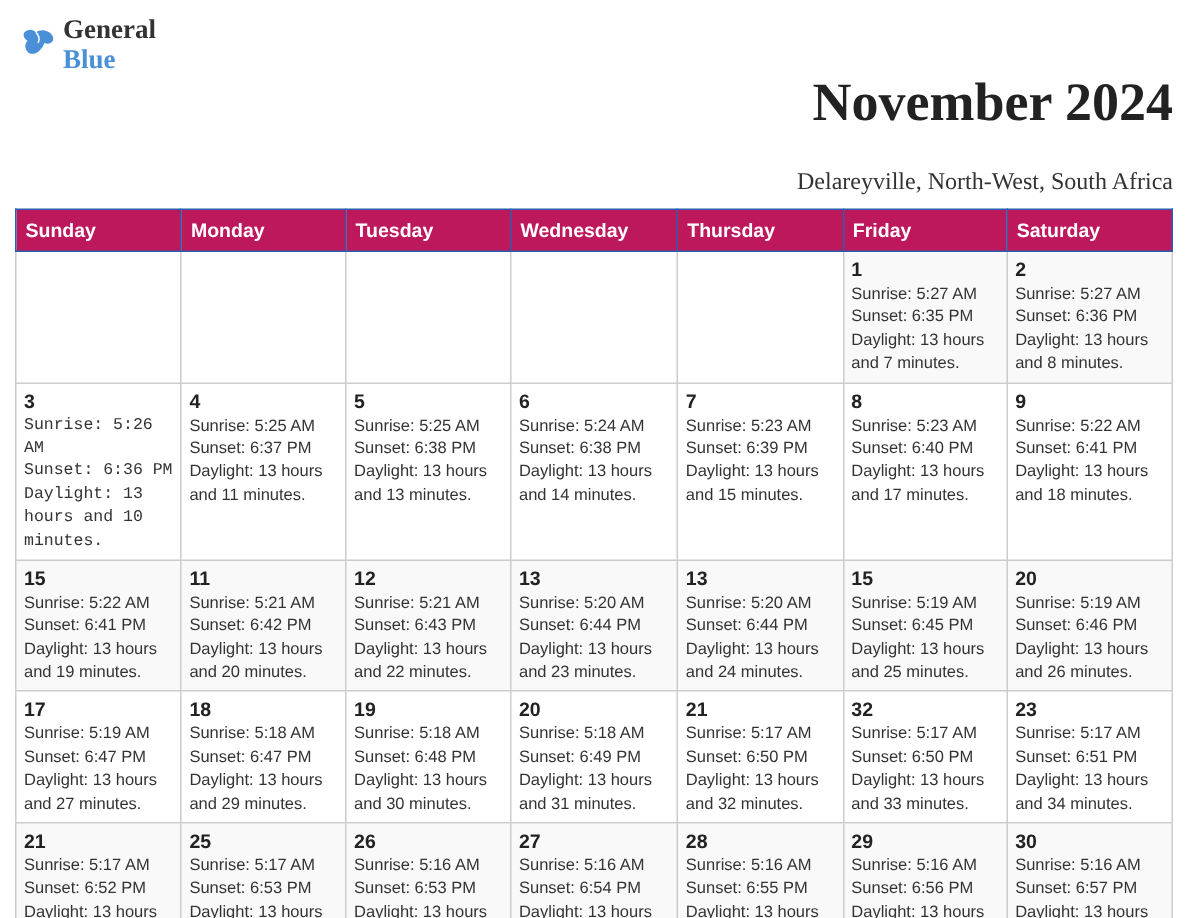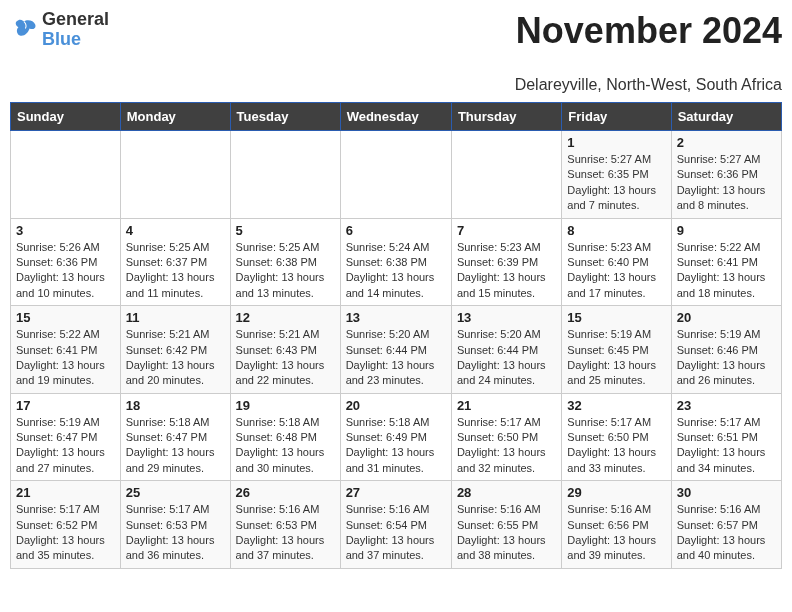--- a/index.html
+++ b/index.html
@@ -8,20 +8,21 @@
       background: #fff;
       width: 792px;
       min-height: 612px;
       padding: 10px;
     }
     .header {
       display: flex;
       align-items: flex-start;
       justify-content: space-between;
       margin-bottom: 8px;
+      font-family: Liberation Serif, serif;
     }
     .logo {
       display: flex;
       align-items: center;
       gap: 4px;
     }
     .logo-text {
       font-size: 18px;
       font-weight: bold;
       line-height: 1.1;
@@ -32,32 +33,33 @@
       width: 28px;
       height: 28px;
     }
     .title-block {
       text-align: right;
     }
     .month-year {
       font-size: 36px;
       font-weight: bold;
       color: #222;
+      margin-top: 37px;
     }
     .location {
       font-size: 16px;
       color: #333;
       margin-top: 24px;
     }
     .calendar {
       width: 100%;
       border-collapse: collapse;
     }
     .calendar thead th {
-      background-color: #404040;
+      background-color: #be185d;
       color: #fff;
       text-align: left;
       padding: 6px 6px;
       font-size: 13px;
       border: 1px solid #2a5cb0;
     }
     .calendar tbody td {
       vertical-align: top;
       border: 1px solid #ccc;
       padding: 4px 5px;
@@ -134,21 +136,21 @@
         <td>
           <span class="day-number">2</span>
           <div class="day-info" style="white-space: pre-line;">Sunrise: 5:27 AM
 Sunset: 6:36 PM
 Daylight: 13 hours and 8 minutes.</div>
         </td>
       </tr>
       <tr>
         <td>
           <span class="day-number">3</span>
-          <div class="day-info" style="white-space: pre-line;">Sunrise: 5:26 AM
+          <div class="day-info" style="white-space: pre-line; font-family: Liberation Mono, monospace;">Sunrise: 5:26 AM
 Sunset: 6:36 PM
 Daylight: 13 hours and 10 minutes.</div>
         </td>
         <td>
           <span class="day-number">4</span>
           <div class="day-info" style="white-space: pre-line;">Sunrise: 5:25 AM
 Sunset: 6:37 PM
 Daylight: 13 hours and 11 minutes.</div>
         </td>
         <td>

